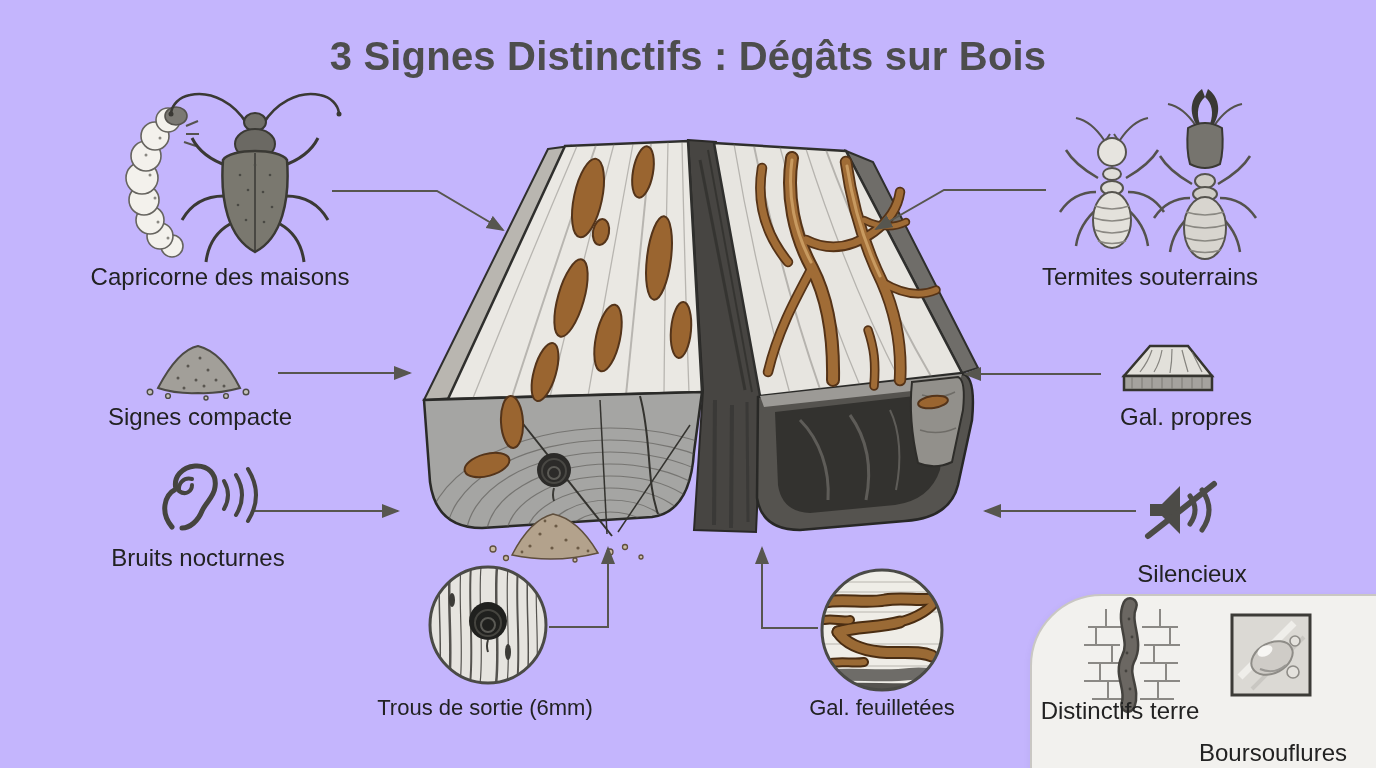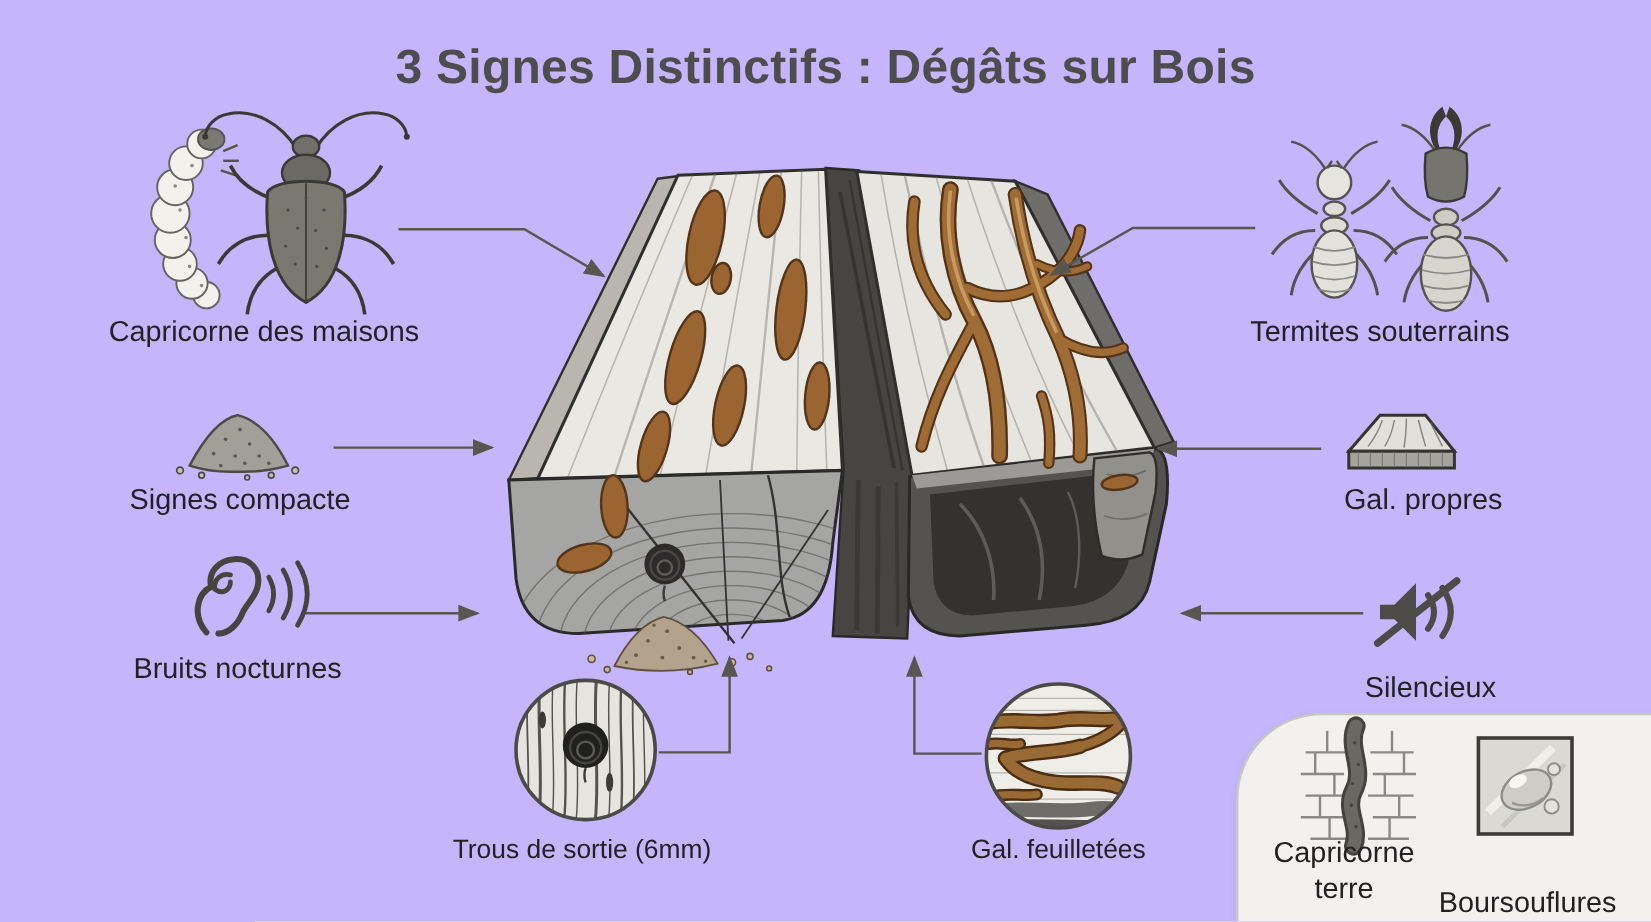--- a/index.html
+++ b/index.html
@@ -484,15 +484,15 @@
   <div class="lbl" style="left:1150px;top:262px;">Termites souterrains</div>
 
   <div class="lbl" style="left:200px;top:402px;">Signes compacte</div>
   <div class="lbl" style="left:198px;top:543px;">Bruits nocturnes</div>
   <div class="lbl" style="left:1170px;top:402px;margin-left:16px;">Gal. propres</div>
   <div class="lbl" style="left:1192px;top:559px;">Silencieux</div>
 
   <div class="lbl big" style="left:485px;top:694px;">Trous de sortie (6mm)</div>
   <div class="lbl big" style="left:882px;top:694px;">Gal. feuilletées</div>
 
-  <div class="lbl wrap" style="left:1120px;top:696px;">Capricorne terre</div>
+  <div class="lbl wrap" style="left:1120px;top:696px;">Distinctifs terre</div>
   <div class="lbl" style="left:1273px;top:708px;margin-top:30px;">Boursouflures</div>
 </div>
 
 </body></html>

